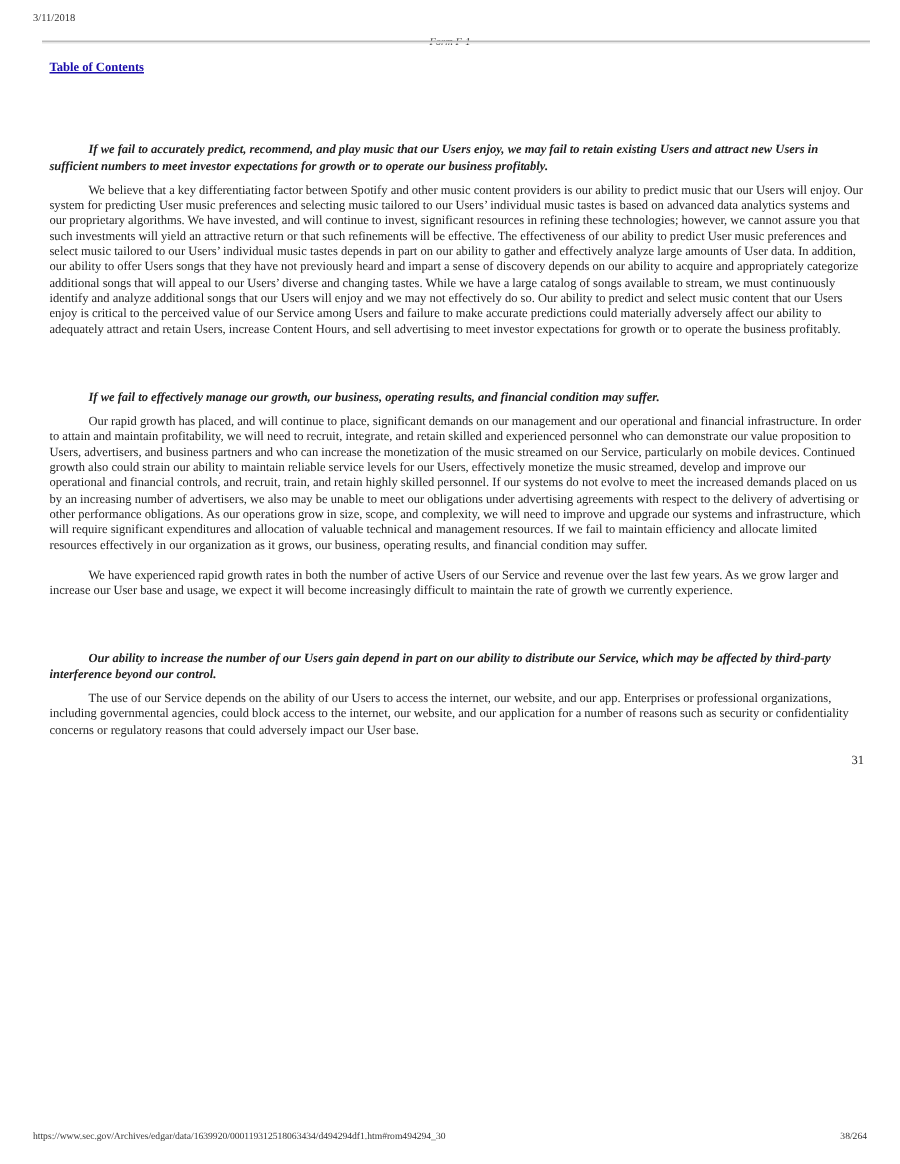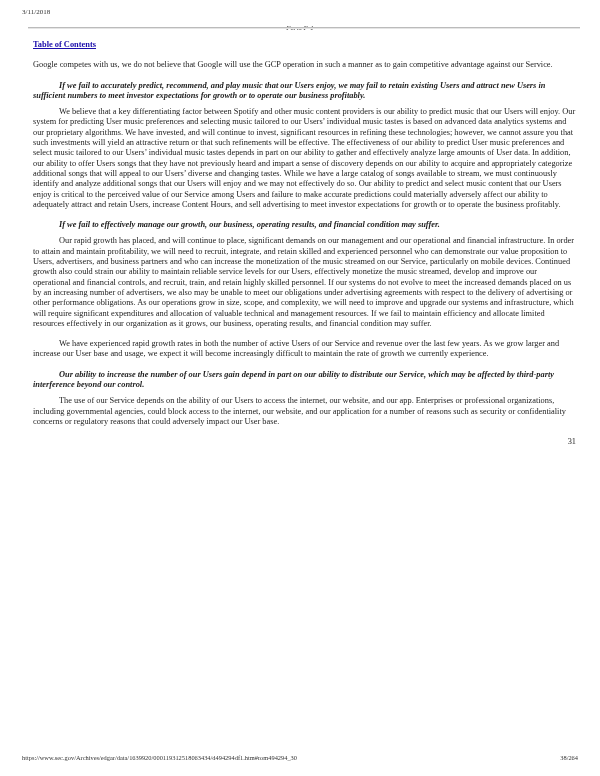--- a/index.html
+++ b/index.html
@@ -8,38 +8,37 @@
     font-family: "Liberation Serif", serif; color: #222;
   }
   .hdr { position: absolute; top: 8px; left: 22px; right: 22px; height: 12px; font-size: 7px; color: #333; }
   .hdr .date { position: absolute; left: 0; top: 0; }
   .hdr .form { position: absolute; left: 50%; transform: translateX(-50%); top: 16px; font-style: italic; }
   .rule { position: absolute; top: 27px; left: 28px; right: 20px; height: 0; border-top: 1px solid #bbb; border-bottom: 1px solid #e5e5e5; }
   .content { position: absolute; top: 40px; left: 33px; width: 543px; font-size: 8.35px; line-height: 10.3px; }
   .toc { color: #1a0dab; font-weight: bold; text-decoration: underline; font-size: 8.4px; display: inline-block; margin-bottom: 10px; }
   p { margin: 0 0 10px 0; text-align: left; }
   .indent { text-indent: 26px; }
-  .risk { font-weight: bold; font-style: italic; text-indent: 26px; margin-bottom: 6px; }
+  .risk { font-weight: bold; font-style: italic; text-indent: 26px; margin-bottom: 6px; margin-top: 35px; }
   .pagenum { text-align: right; margin-top: 4px; }
   .ftr { position: absolute; top: 754px; left: 22px; right: 22px; font-size: 6.4px; color: #333; }
   .ftr .url { position: absolute; left: 0; top: 0; }
   .ftr .pg { position: absolute; right: 0; top: 0; }
 </style>
 </head>
 <body>
 
 <div class="hdr">
   <span class="date">3/11/2018</span>
   <span class="form">Form F-1</span>
 </div>
 <div class="rule"></div>
 
 <div class="content">
   <a class="toc">Table of Contents</a>
-  <p>Google competes with us, we do not believe that Google will use the GCP operation in such a manner as to gain competitive advantage against our Service.</p>
   <p class="risk">If we fail to accurately predict, recommend, and play music that our Users enjoy, we may fail to retain existing Users and attract new Users in sufficient numbers to meet investor expectations for growth or to operate our business profitably.</p>
   <p class="indent">We believe that a key differentiating factor between Spotify and other music content providers is our ability to predict music that our Users will enjoy. Our system for predicting User music preferences and selecting music tailored to our Users’ individual music tastes is based on advanced data analytics systems and our proprietary algorithms. We have invested, and will continue to invest, significant resources in refining these technologies; however, we cannot assure you that such investments will yield an attractive return or that such refinements will be effective. The effectiveness of our ability to predict User music preferences and select music tailored to our Users’ individual music tastes depends in part on our ability to gather and effectively analyze large amounts of User data. In addition, our ability to offer Users songs that they have not previously heard and impart a sense of discovery depends on our ability to acquire and appropriately categorize additional songs that will appeal to our Users’ diverse and changing tastes. While we have a large catalog of songs available to stream, we must continuously identify and analyze additional songs that our Users will enjoy and we may not effectively do so. Our ability to predict and select music content that our Users enjoy is critical to the perceived value of our Service among Users and failure to make accurate predictions could materially adversely affect our ability to adequately attract and retain Users, increase Content Hours, and sell advertising to meet investor expectations for growth or to operate the business profitably.</p>
   <p class="risk">If we fail to effectively manage our growth, our business, operating results, and financial condition may suffer.</p>
   <p class="indent">Our rapid growth has placed, and will continue to place, significant demands on our management and our operational and financial infrastructure. In order to attain and maintain profitability, we will need to recruit, integrate, and retain skilled and experienced personnel who can demonstrate our value proposition to Users, advertisers, and business partners and who can increase the monetization of the music streamed on our Service, particularly on mobile devices. Continued growth also could strain our ability to maintain reliable service levels for our Users, effectively monetize the music streamed, develop and improve our operational and financial controls, and recruit, train, and retain highly skilled personnel. If our systems do not evolve to meet the increased demands placed on us by an increasing number of advertisers, we also may be unable to meet our obligations under advertising agreements with respect to the delivery of advertising or other performance obligations. As our operations grow in size, scope, and complexity, we will need to improve and upgrade our systems and infrastructure, which will require significant expenditures and allocation of valuable technical and management resources. If we fail to maintain efficiency and allocate limited resources effectively in our organization as it grows, our business, operating results, and financial condition may suffer.</p>
   <p class="indent">We have experienced rapid growth rates in both the number of active Users of our Service and revenue over the last few years. As we grow larger and increase our User base and usage, we expect it will become increasingly difficult to maintain the rate of growth we currently experience.</p>
   <p class="risk">Our ability to increase the number of our Users gain depend in part on our ability to distribute our Service, which may be affected by third-party interference beyond our control.</p>
   <p class="indent">The use of our Service depends on the ability of our Users to access the internet, our website, and our app. Enterprises or professional organizations, including governmental agencies, could block access to the internet, our website, and our application for a number of reasons such as security or confidentiality concerns or regulatory reasons that could adversely impact our User base.</p>
   <div class="pagenum">31</div>
 </div>
 

